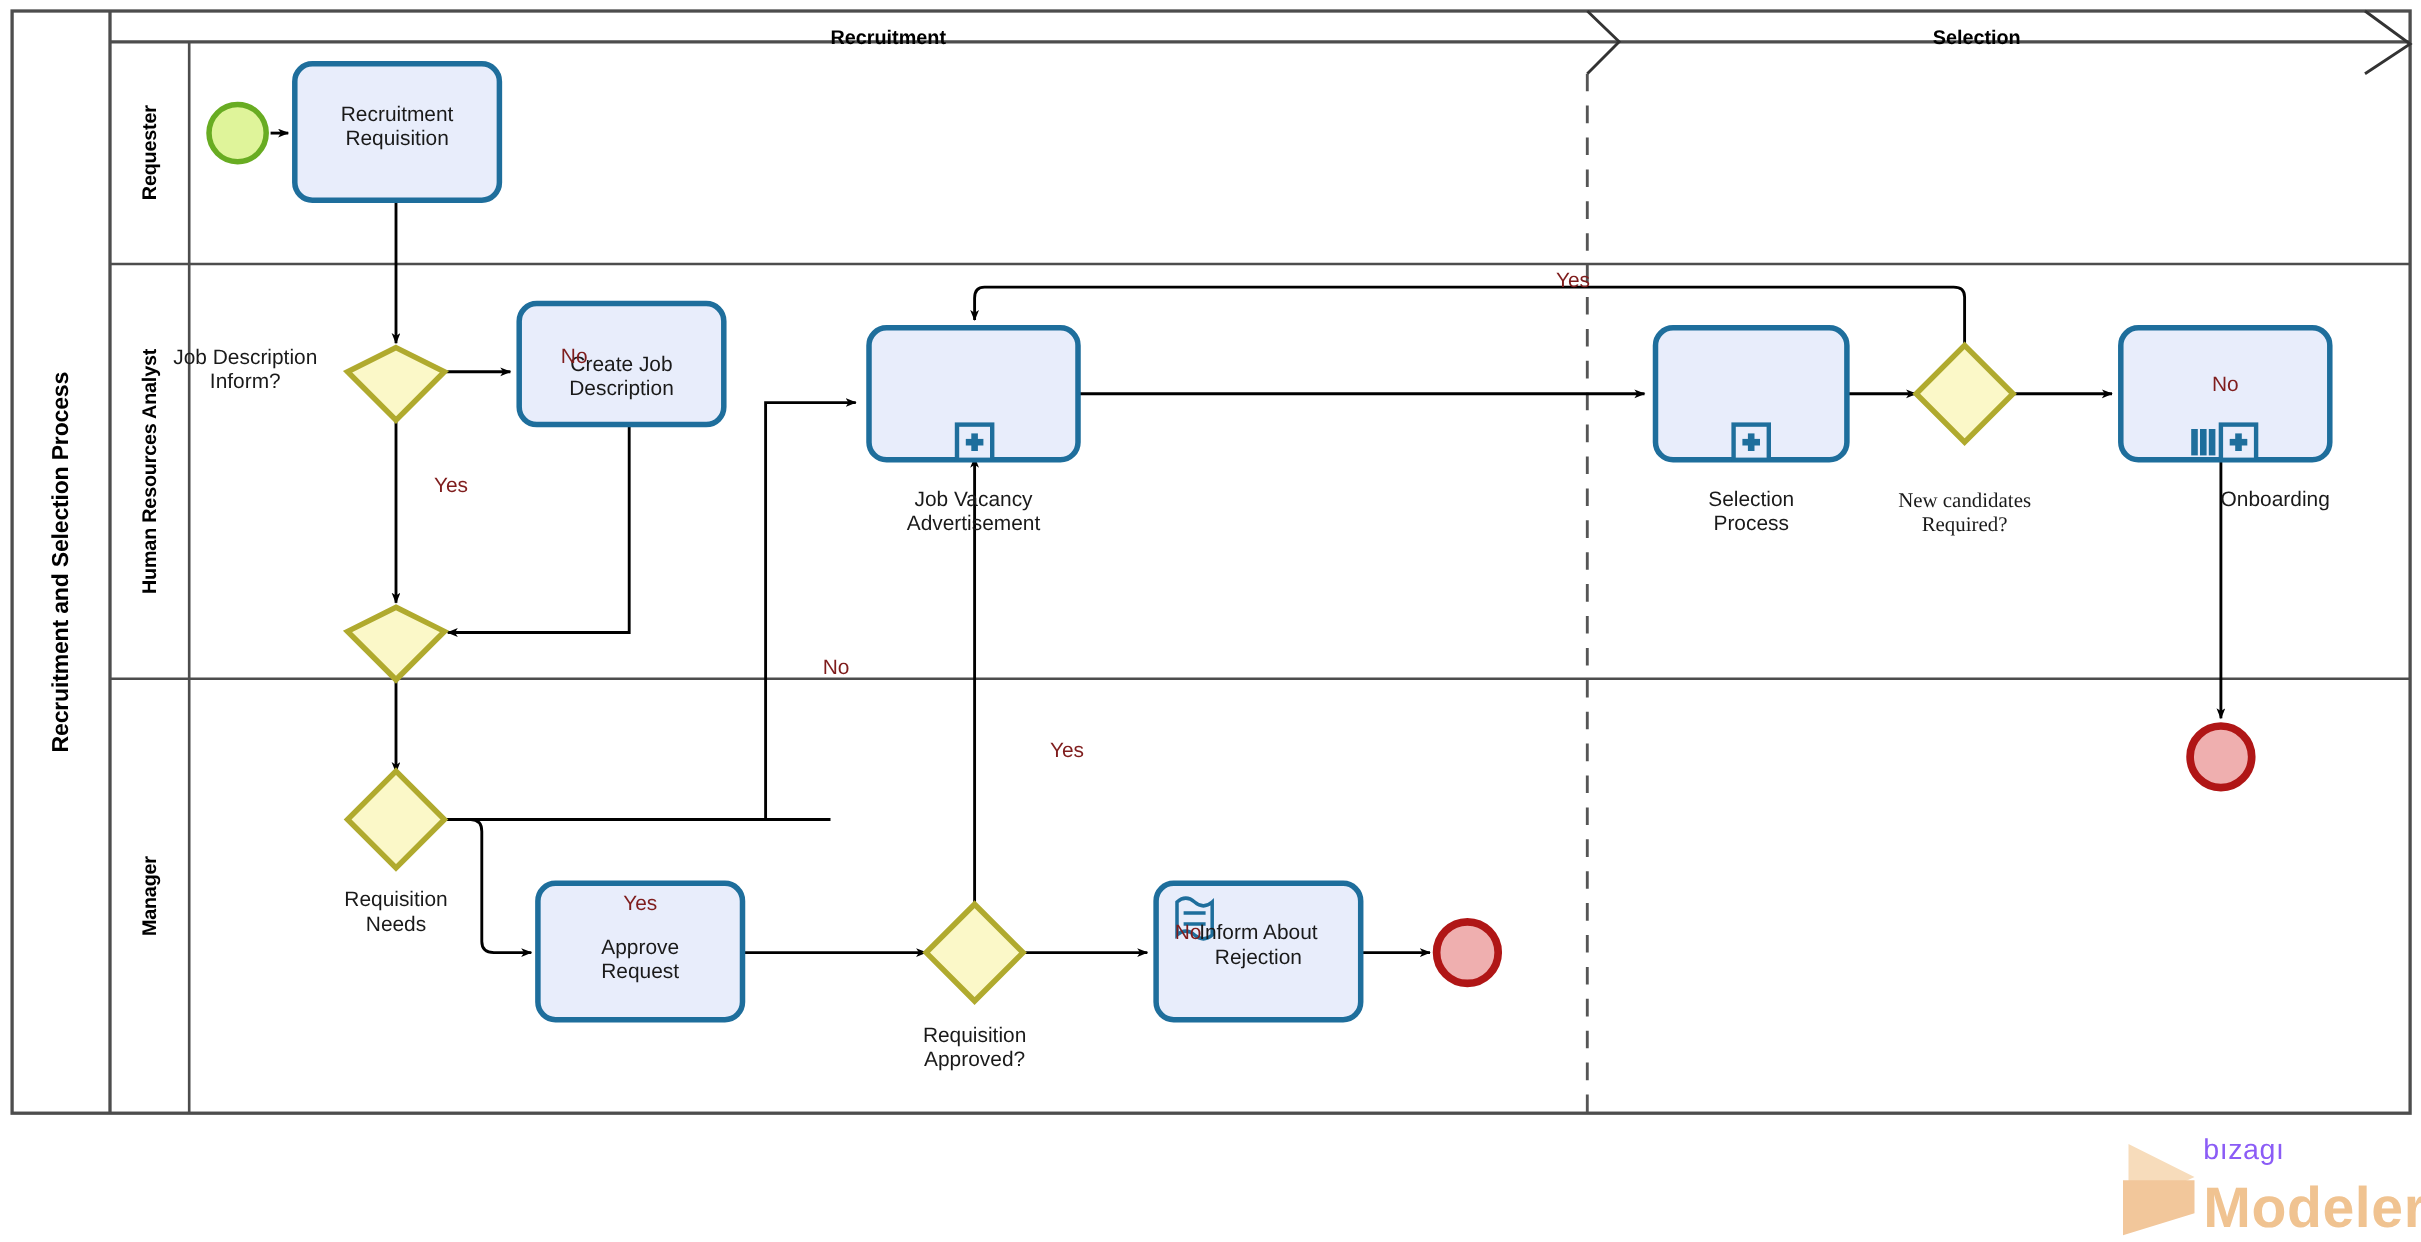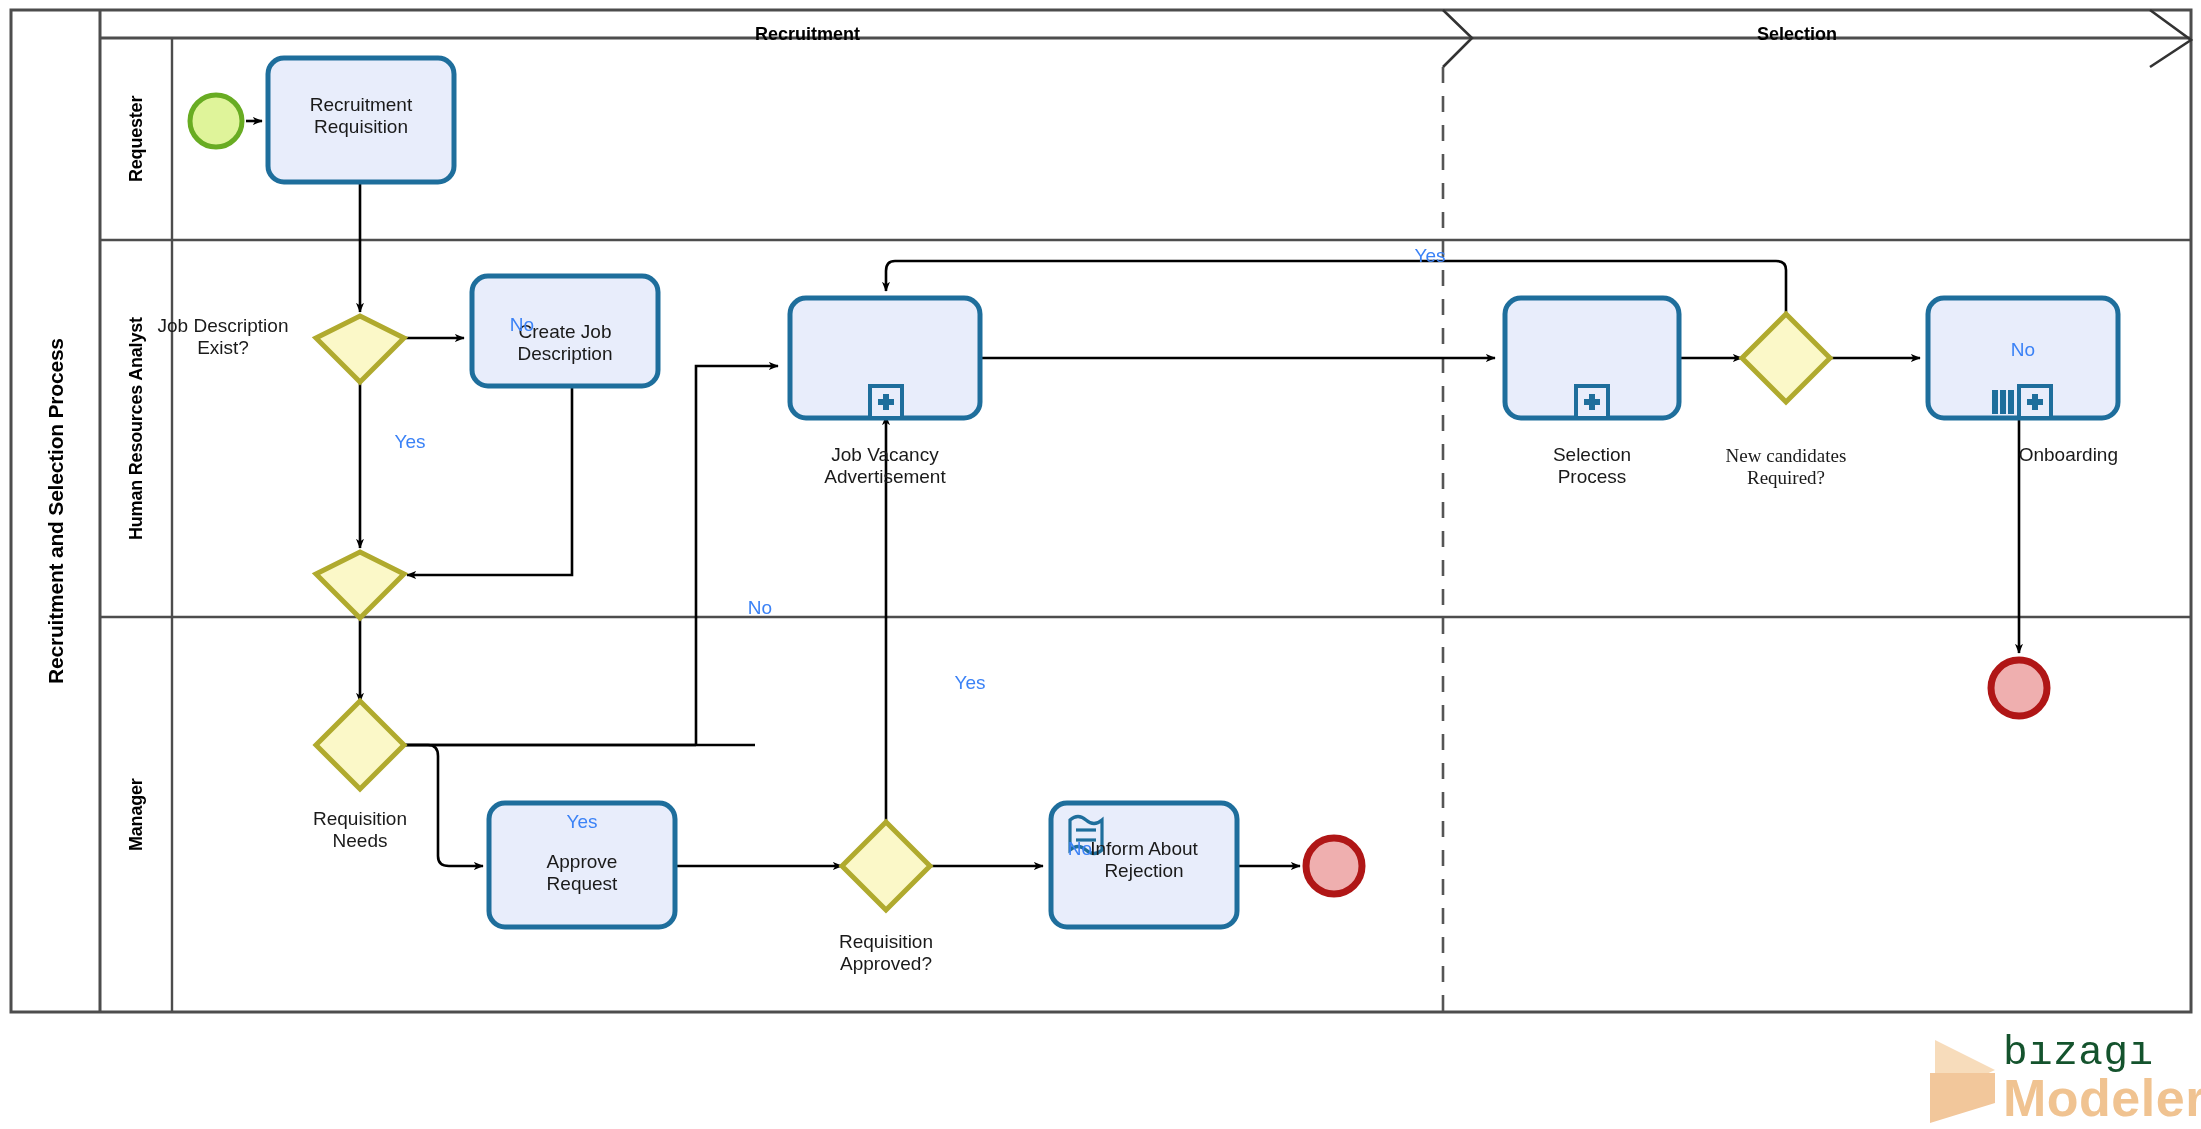--- a/index.html
+++ b/index.html
@@ -21,25 +21,25 @@
   .lane-lbl{font-size:18px;}
   .phase-title{
     position:absolute;text-align:center;font-weight:bold;font-size:18px;color:#000;
     font-family:"Liberation Sans",sans-serif;
   }
   .node-label{
     position:absolute;text-align:center;color:#1a1a1a;font-size:19px;line-height:1.18;
     font-family:"Liberation Sans",sans-serif;white-space:pre-line;
   }
   .edge-label{
-    position:absolute;text-align:center;color:#3b82f6;font-size:19px;
+    position:absolute;text-align:center;color:#7f1d1d;font-size:19px;
     font-family:"Liberation Sans",sans-serif;
   }
   .wm-text{position:absolute;font-family:"Liberation Sans",sans-serif;}
-  .wm-bizagi{font-size:41px;color:#14532d;letter-spacing:0.5px;font-family:Liberation Mono, monospace;}
+  .wm-bizagi{font-size:26px;color:#8b5cf6;letter-spacing:0.5px;}
   .wm-modeler{font-size:52px;font-weight:bold;color:#f0c391;letter-spacing:0.5px;}
 </style>
 </head>
 <body>
 
 <div id="stage">
 
   <svg class="diagram" viewBox="0 0 2201 1129">
     <defs>
       <marker id="arrow" markerWidth="11" markerHeight="11" refX="9.2" refY="4" orient="auto" markerUnits="userSpaceOnUse">
@@ -173,21 +173,21 @@
   <div class="lane-title lane-lbl" style="left:100px;top:240px;width:72px;height:377px;">Human Resources Analyst</div>
   <div class="lane-title lane-lbl" style="left:100px;top:617px;width:72px;height:395px;">Manager</div>
 
   <div class="phase-title" style="left:172px;top:24px;width:1271px;">Recruitment</div>
   <div class="phase-title" style="left:1443px;top:24px;width:708px;">Selection</div>
 
   <div class="node-label" style="left:268px;top:94px;width:186px;">Recruitment
 Requisition</div>
 
   <div class="node-label" style="left:128px;top:315px;width:190px;">Job Description
-Exist?</div>
+Inform?</div>
 
   <div class="node-label" style="left:472px;top:307px;width:186px;margin-top:14px;">Create Job
 Description</div>
 
   <div class="node-label" style="left:790px;top:444px;width:190px;">Job Vacancy
 Advertisement</div>
 
   <div class="node-label" style="left:1505px;top:444px;width:174px;">Selection
 Process</div>
 

